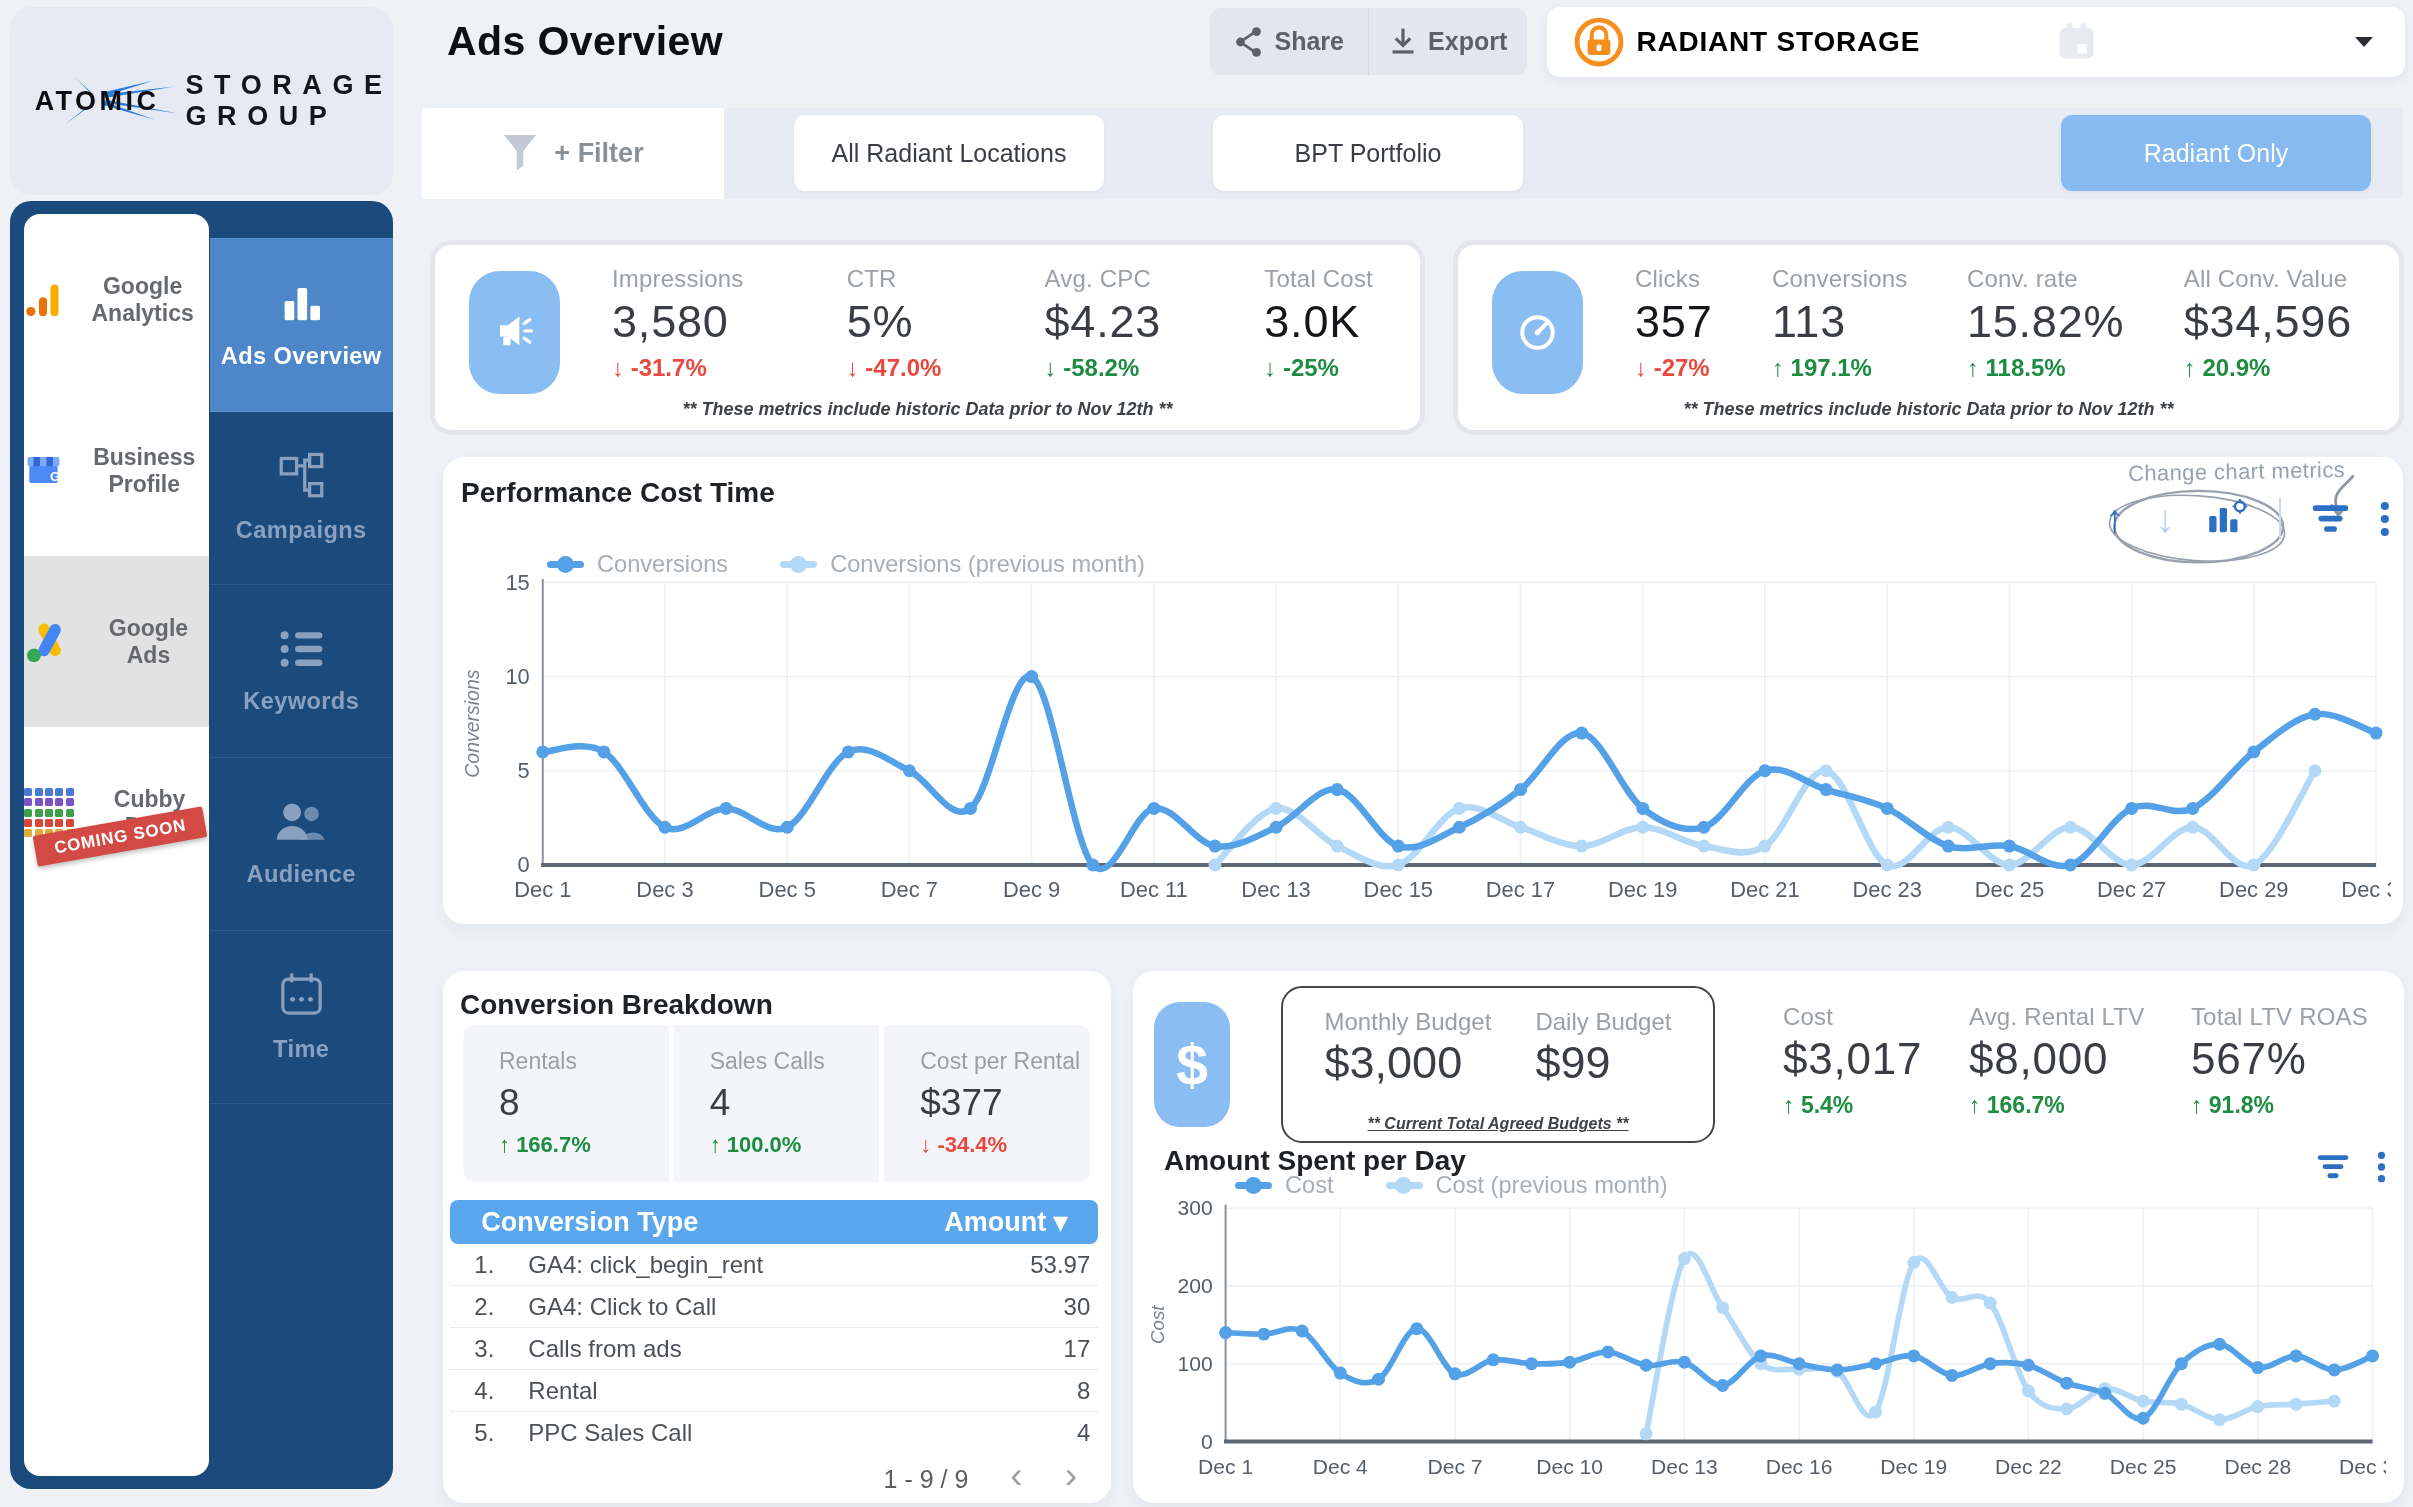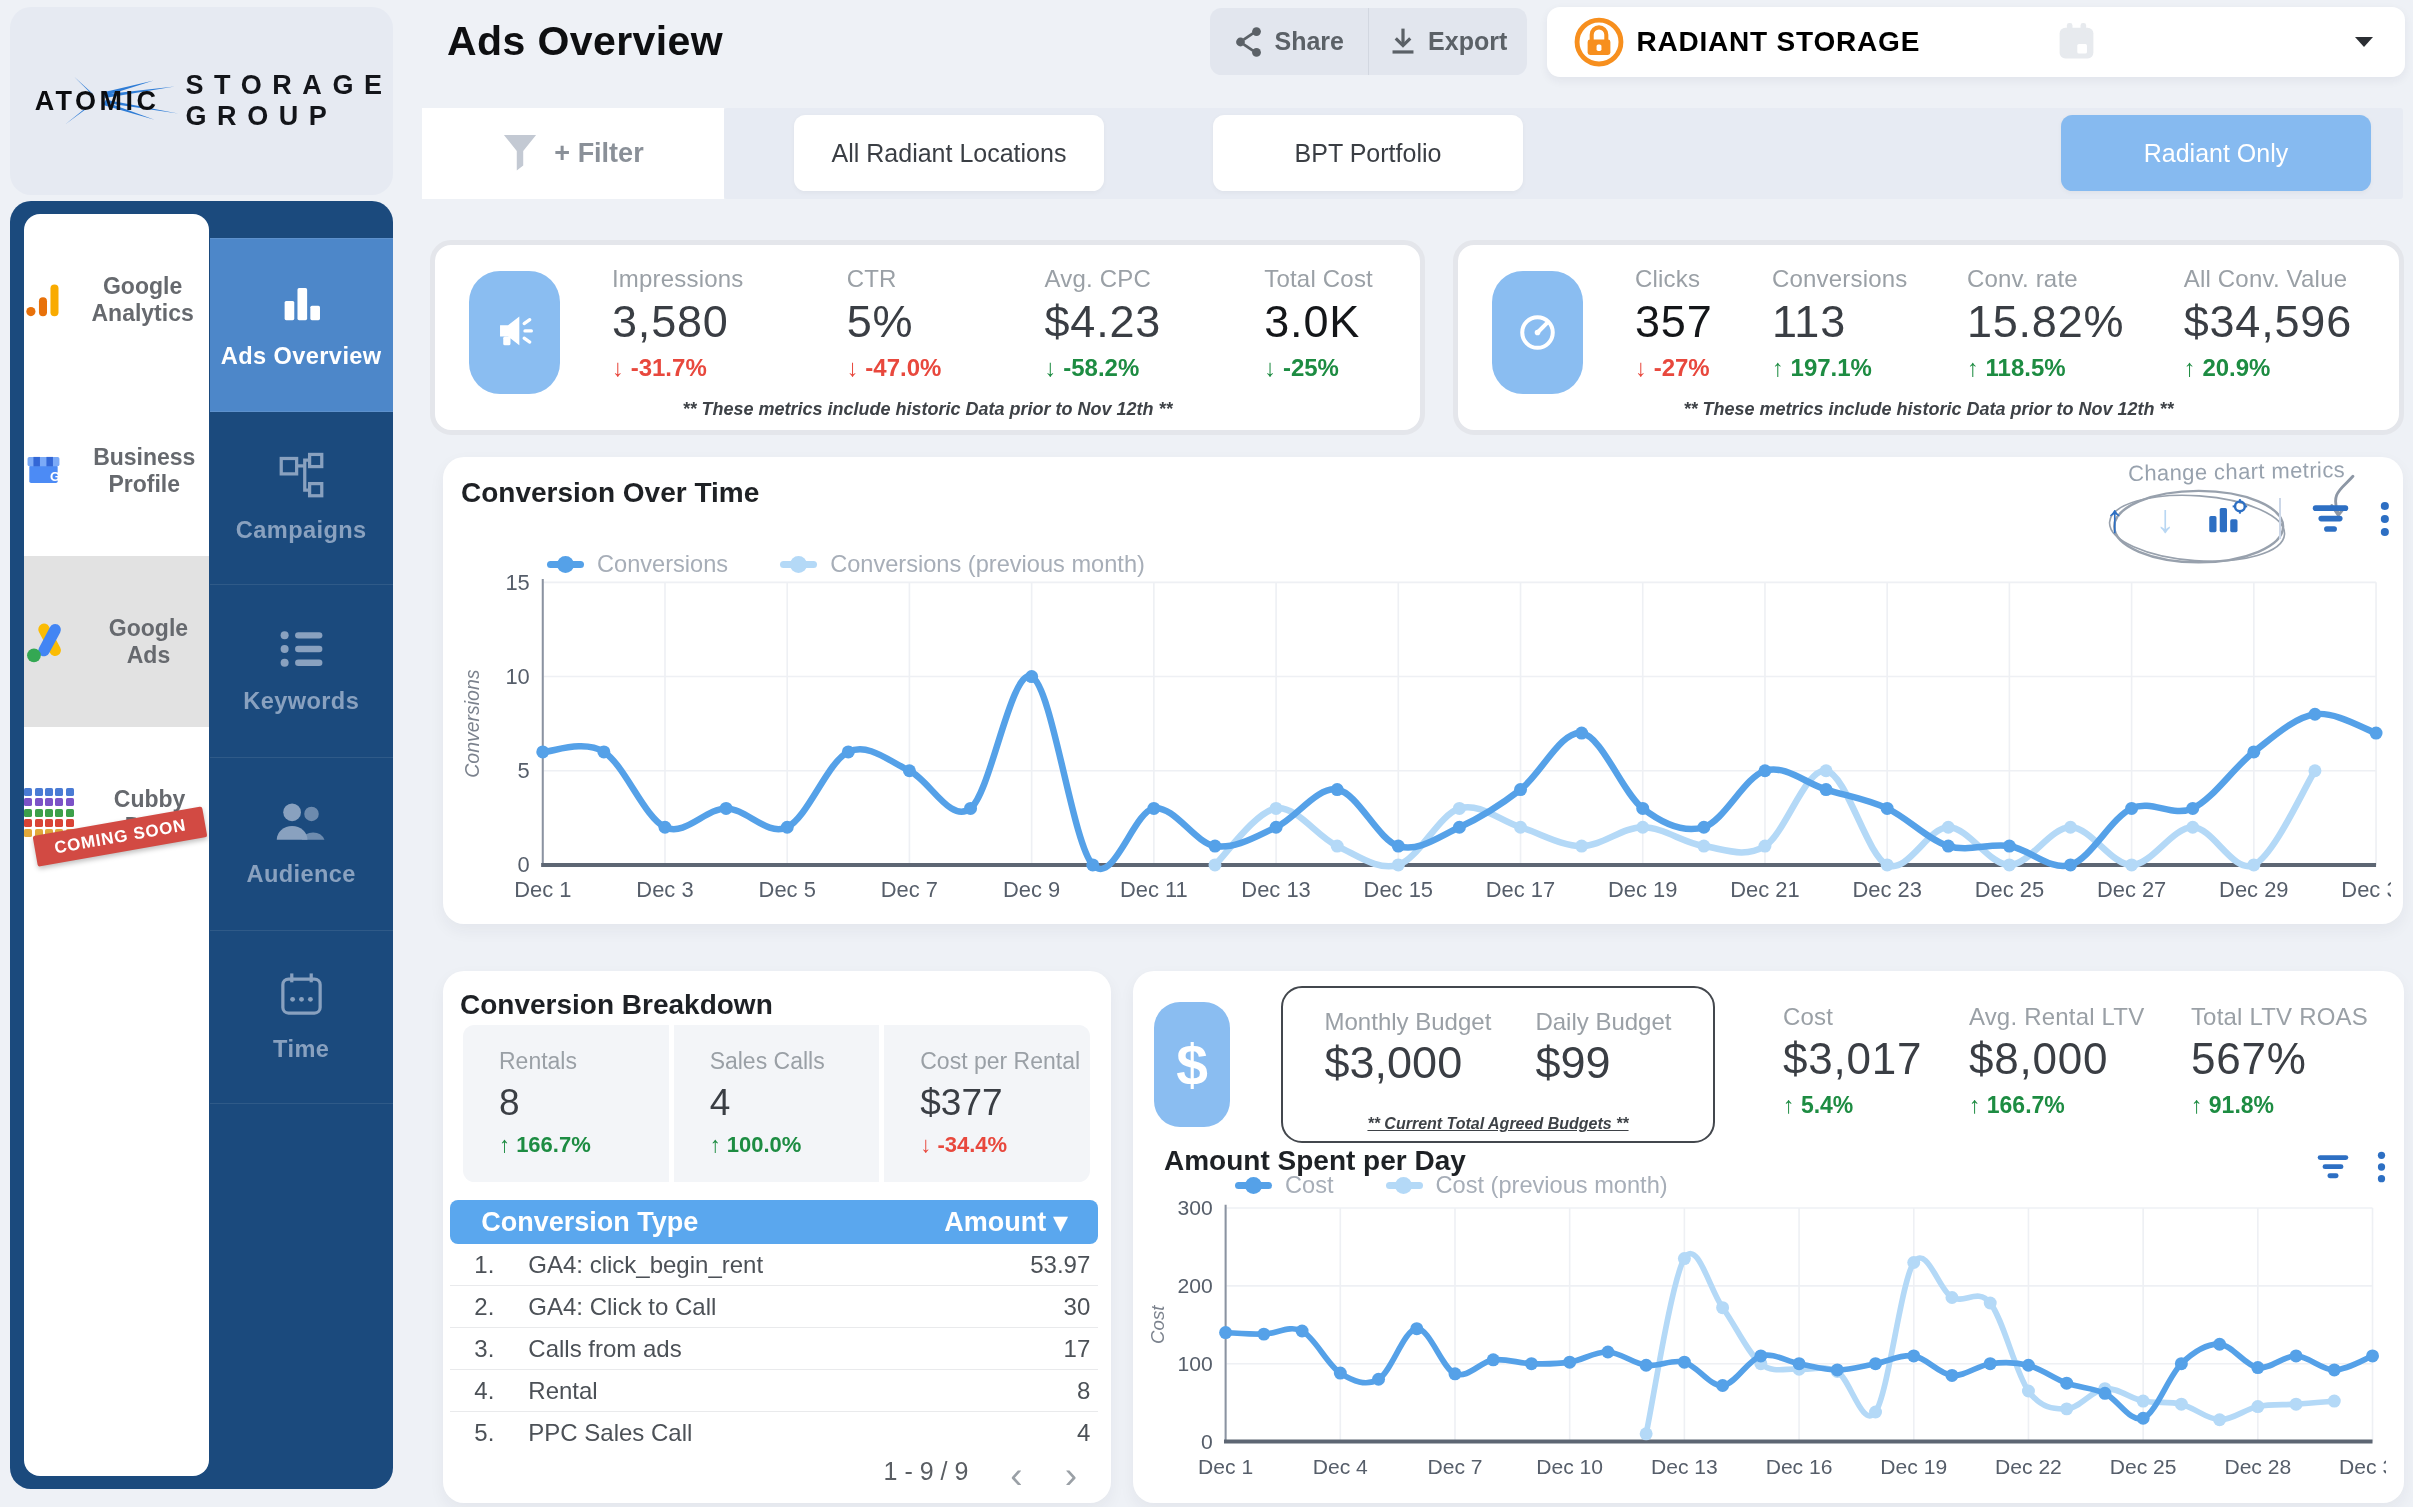--- a/index.html
+++ b/index.html
@@ -82,21 +82,21 @@
   .mini .mvalue{font-size:37px;color:#3a3e44;margin-top:6.5px;}
   .mini .mdelta{font-size:22px;font-weight:600;margin-top:8px;}
   .tbl-head{position:absolute;left:7.3px;top:229px;width:648px;height:44px;background:#5aa7ee;border-radius:8px;box-sizing:border-box;
     display:flex;align-items:center;justify-content:space-between;padding:0 31px;color:#fff;font-weight:700;font-size:27px;}
   .tbl-rows{position:absolute;left:7.3px;top:273px;width:648px;}
   .tbl-row{height:42px;display:flex;align-items:center;font-size:24px;color:#4c5157;border-bottom:1.6px solid #e9eaec;padding:0 8px 0 24px;box-sizing:border-box;}
   .tbl-row:last-child{border-bottom:none;}
   .tbl-row .rn{width:54px;flex:none;}
   .tbl-row .rt{flex:1;}
   .tbl-row .ra{text-align:right;}
-  .pagination{position:absolute;right:34px;top:486px;display:flex;align-items:flex-start;gap:42px;font-size:25px;color:#5a5e63;}
+  .pagination{position:absolute;right:34px;top:486px;display:flex;align-items:flex-end;gap:42px;font-size:25px;color:#5a5e63;}
   .pg-ch{font-size:37px;color:#9aa0a6;line-height:1;cursor:pointer;font-weight:400;}
   
   .dollar-tile{position:absolute;left:21px;top:31px;width:76px;height:125px;border-radius:26px;background:#8abdf1;
     display:flex;align-items:center;justify-content:center;color:#fff;font-size:57px;font-weight:700;}
   .budget-box{position:absolute;left:148px;top:15.4px;width:434px;height:157px;border:2.4px solid #43474d;border-radius:21px;box-sizing:border-box;
     display:flex;justify-content:space-around;padding:19.5px 19.5px 0 19.5px;}
   .bcol{text-align:left;}
   .bcol .mlabel{font-size:24px;color:#9aa0a6;}
   .bcol .mvalue{font-size:45px;color:#3a3e44;margin-top:1.6px;}
   .bbox-note{position:absolute;left:0;right:0;bottom:8px;text-align:center;font-size:16px;font-weight:600;font-style:italic;color:#3e4247;text-decoration:underline;}
@@ -368,21 +368,21 @@
     <div class="metric">
       <div class="mlabel">All Conv. Value</div>
       <div class="mvalue">$34,596</div>
       <div class="mdelta pos"><span>↑</span> <span>20.9%</span></div>
     </div>
   </div>
   <div class="footnote">** These metrics include historic Data prior to Nov 12th **</div>
 </div>
 
 <div class="card" style="left:443px;top:457px;width:1960px;height:467px;">
-  <div class="sec-title" style="left:18px;top:19.5px;">Conversion Over Time</div>
+  <div class="sec-title" style="left:18px;top:19.5px;">Performance Cost Time</div>
   <div class="annotation">Change chart metrics</div>
   <svg style="position:absolute;left:1543px;top:11.4px;width:414px;height:114px;pointer-events:none" viewBox="0 0 510 140" width="414" height="114">
     <ellipse cx="262" cy="72" rx="104" ry="44" fill="none" stroke="#98a1ad" stroke-width="3"></ellipse>
     <ellipse cx="260" cy="74" rx="108" ry="40" fill="none" stroke="#98a1ad" stroke-width="2" transform="rotate(4 260 74)"></ellipse>
     <path d="M452 10 C 438 26, 424 30, 434 56" fill="none" stroke="#8d97a5" stroke-width="3.5" stroke-linecap="round"></path>
     <path d="M426 46 L434 58 L442 48" fill="none" stroke="#8d97a5" stroke-width="3.5" stroke-linecap="round"></path>
   </svg>
   <div class="tools">
     <span class="arr-up">↑</span>
     <span class="arr-down">↓</span>

